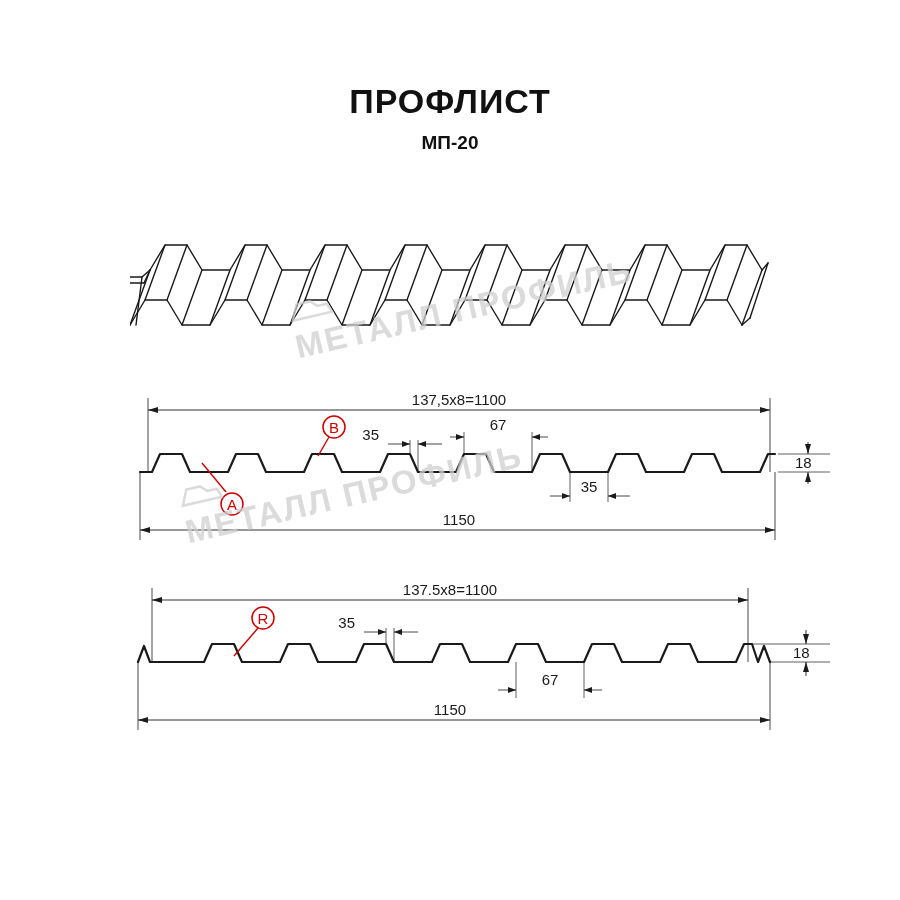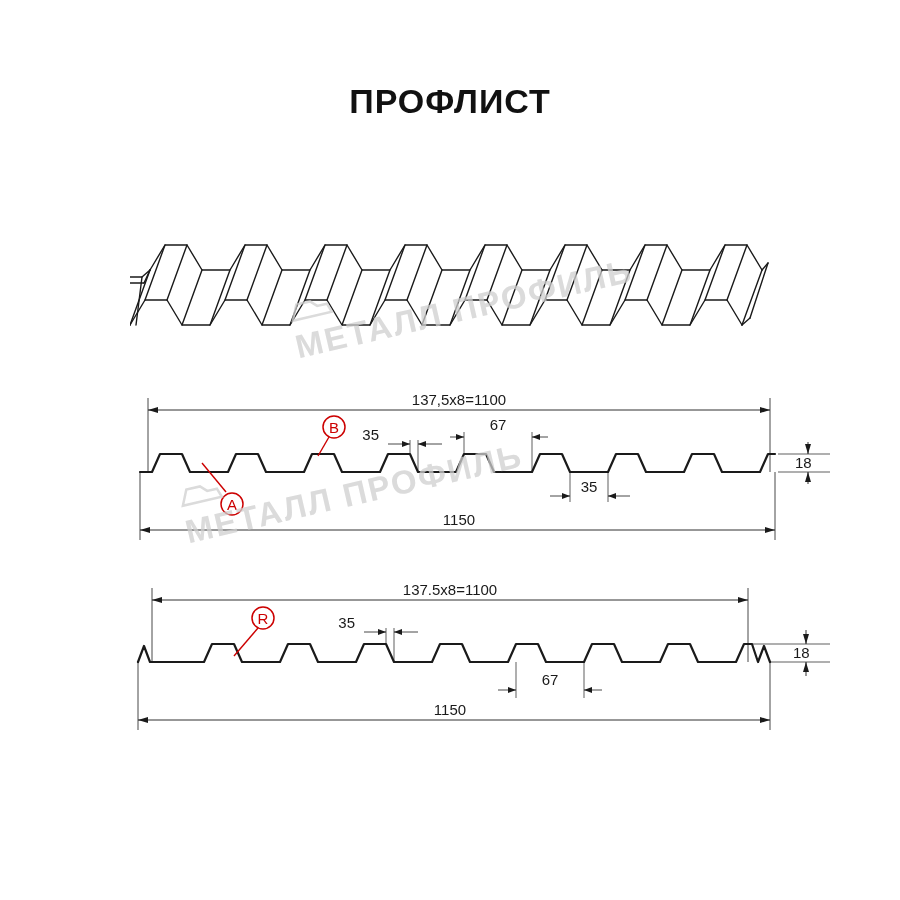--- a/index.html
+++ b/index.html
@@ -84,20 +84,21 @@
     transform-origin: left top;
     letter-spacing: 2px;
   }
 </style>
 </head>
 <body>
 
 <div class="sheet">
 
   <div class="title">ПРОФЛИСТ</div>
+  <div class="subtitle">МП-20</div>
 
   <svg class="iso" style="position:absolute; left:130px; top:215px;" width="650" height="150" viewBox="0 0 650 150">
     <g fill="none" stroke="#1a1a1a" stroke-width="1.4" stroke-linejoin="round" stroke-linecap="round">
 
       <path d="M20,55 L35,30 L57,30 L72,55 L100,55 L115,30 L137,30 L152,55 L180,55 L195,30 L217,30 L232,55
                L260,55 L275,30 L297,30 L312,55 L340,55 L355,30 L377,30 L392,55 L420,55 L435,30 L457,30 L472,55
                L500,55 L515,30 L537,30 L552,55 L580,55 L595,30 L617,30 L632,55"></path>
 
       <path d="M0,110 L15,85 L37,85 L52,110 L80,110 L95,85 L117,85 L132,110 L160,110 L175,85 L197,85 L212,110
                L240,110 L255,85 L277,85 L292,110 L320,110 L335,85 L357,85 L372,110 L400,110 L415,85 L437,85 L452,110

